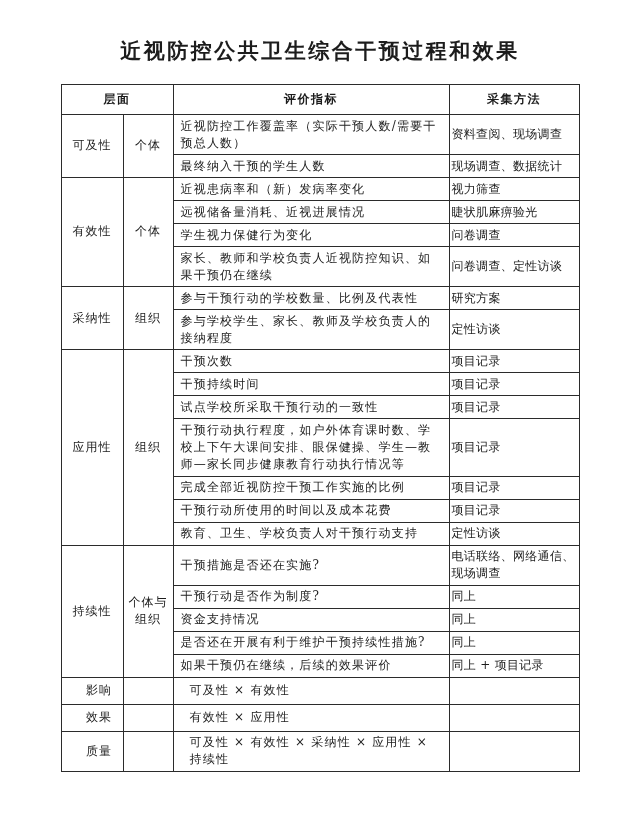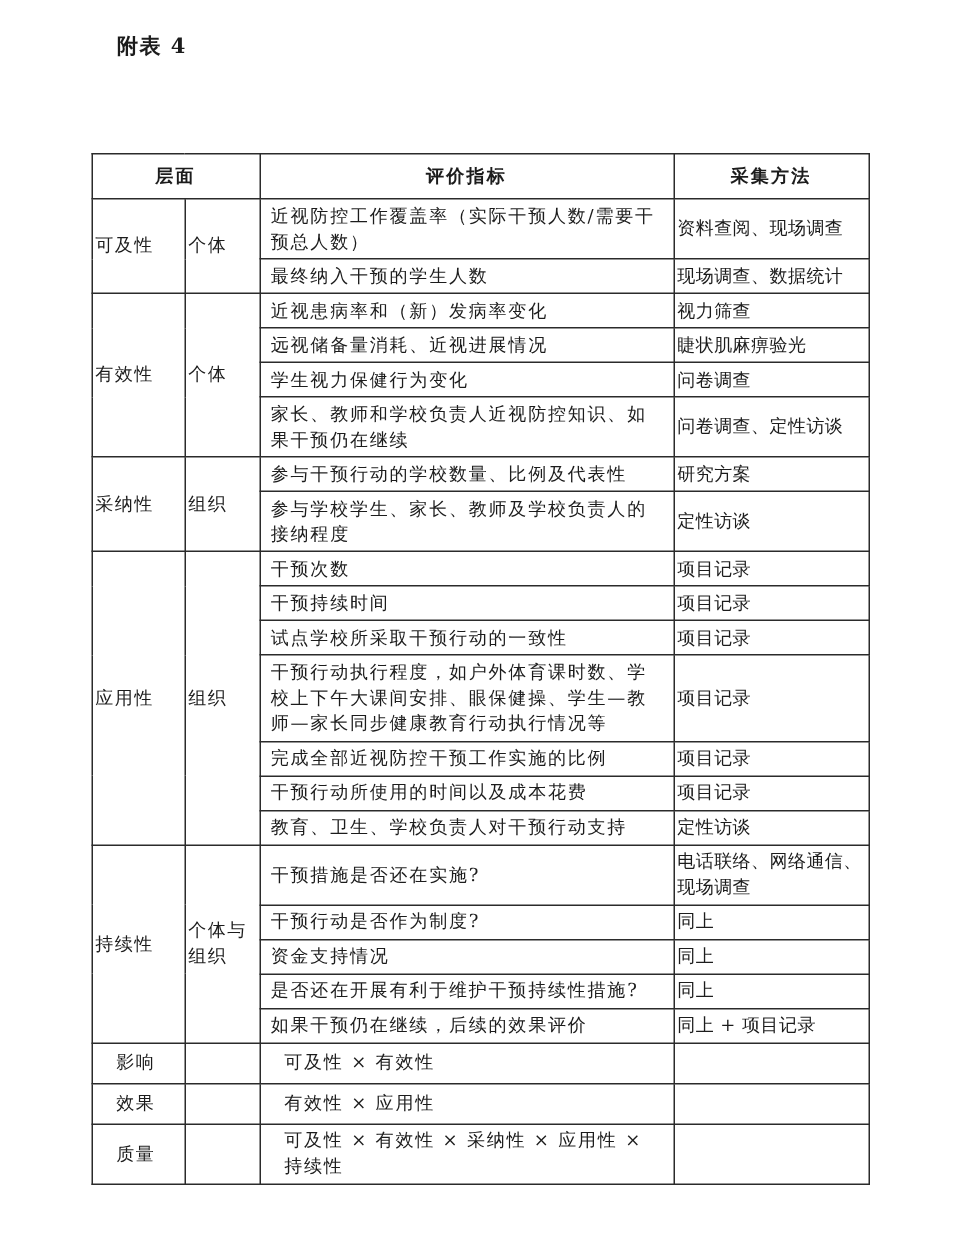--- a/index.html
+++ b/index.html
@@ -48,21 +48,21 @@
     vertical-align: middle;
     word-break: break-all;
   }
   th {
     font-weight: bold;
     text-align: center;
     letter-spacing: 1.5px;
     padding: 6px 2px;
   }
   .c-level, .c-sub {
-    text-align: left;
+    text-align: center;
     letter-spacing: 1px;
     padding: 2.5px 2px;
     line-height: 1.45;
   }
   .c-ind {
     text-align: left;
     letter-spacing: 1.2px;
     line-height: 1.42;
   }
   .c-meth {
@@ -73,24 +73,23 @@
   .sum-row td {
     height: 21px;
     padding-left: 16px;
   }
 </style>
 </head>
 <body>
 
 <div class="page">
 
-  <div class="table-label">附表 4</div>
 
   <h1 class="doc-title">
-    <br>
+    <span>近视防控公共卫生综合干预过程和效果</span><br>
   </h1>
 
   <table class="indicator">
     <colgroup>
       <col style="width:62px">
       <col style="width:50px">
       <col style="width:276px">
       <col style="width:130px">
     </colgroup>
     <thead>

